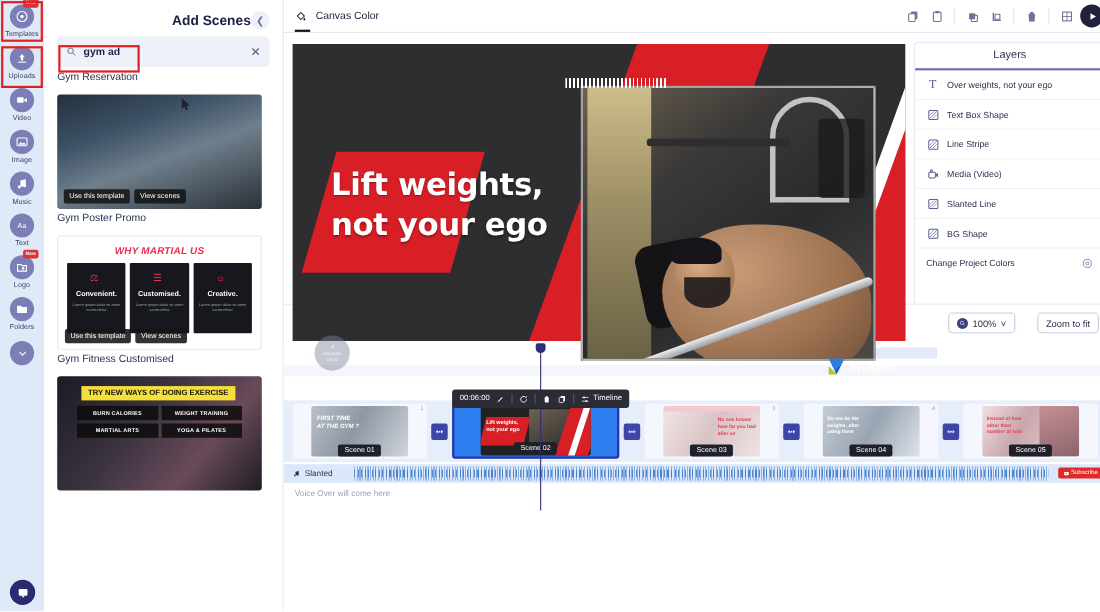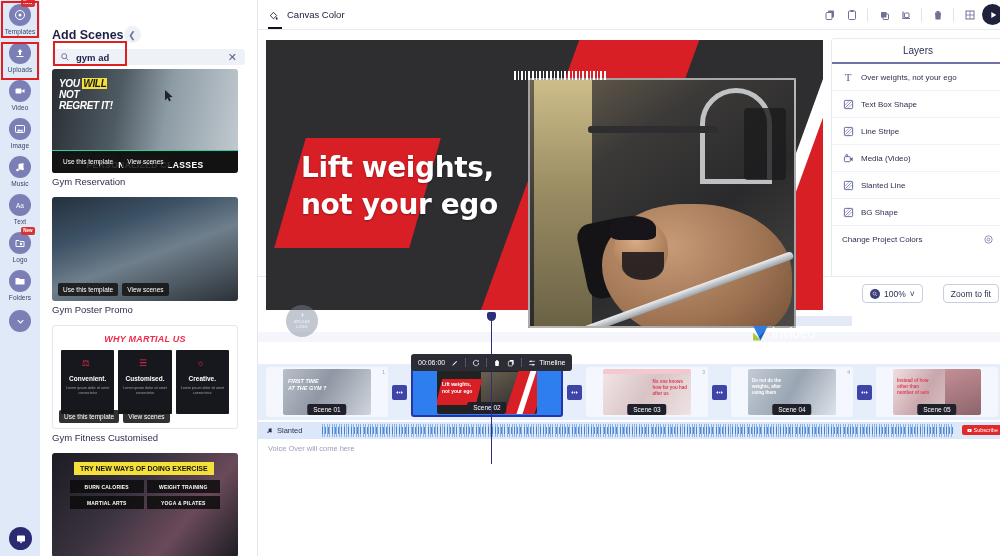--- a/index.html
+++ b/index.html
@@ -63,33 +63,33 @@
     position: absolute; border: 2px solid #e02020; pointer-events: none; z-index: 30;
   }
 
   
   .panel {
     width: 218px; flex: 0 0 218px; height: 556px;
     background: #fff; border-right: 1px solid #e3e6ef;
     position: relative; overflow: hidden;
   }
   .panel-head {
-    display: flex; align-items: center; justify-content: flex-start;
-    padding: 26px 12px 6px 12px;
+    display: flex; align-items: center; justify-content: flex-end;
+    padding: 10px 12px 6px 12px;
   }
   .panel-title { font-size: 12.5px; font-weight: bold; color: #1c2044; }
   .collapse-btn {
     width: 17px; height: 17px; border-radius: 50%;
     background: #eef1f8; color: #6d7393;
     display: flex; align-items: center; justify-content: center;
     font-size: 9px; cursor: pointer;
   }
   .search-wrap { padding: 0 12px; }
   .search-box {
-    height: 16px; background: #eef1f8; border-radius: 4px;
+    height: 28px; background: #eef1f8; border-radius: 4px;
     display: flex; align-items: center; padding: 0 8px; gap: 6px;
     position: relative;
   }
   .search-box svg { width: 10px; height: 10px; stroke: #5b5f86; fill: none; stroke-width: 2; }
   .search-val {
     font-size: 9.5px; color: #1c2044; font-weight: bold; flex: 1;
     outline: none; border: none; background: transparent;
     font-family: "Liberation Sans", sans-serif;
   }
   .search-clear { font-size: 11px; color: #5b5f86; cursor: pointer; }
@@ -616,34 +616,20 @@
 
 
     <div class="cursor-arrow">
       <svg viewBox="0 0 12 16">
           <path d="M0 0l0 14 3.4-3.4 2.1 4.6 2.3-1.1-2.1-4.5 4.6-0.2z"></path>
         </svg>
     </div>
 
     <div class="tpl-list">
 
-      <div class="tpl-card t1">
-        <div class="hdl">
-          <span>YOU </span><span class="hl">WILL</span><br>
-          <span>NOT</span><br>
-          <span>REGRET IT!</span>
-        </div>
-        <div class="band"></div>
-        <div class="green-s">ASK FOR</div>
-        <div class="bot">PERSONALIZED CLASSES</div>
-        <div class="tpl-overlay">
-          <div class="tpl-btn">Use this template</div>
-          <div class="tpl-btn">View scenes</div>
-        </div>
-      </div>
       <div class="tpl-name">Gym Reservation</div>
 
       <div class="tpl-card t2">
         <div class="tpl-overlay">
           <div class="tpl-btn">Use this template</div>
           <div class="tpl-btn">View scenes</div>
         </div>
       </div>
       <div class="tpl-name">Gym Poster Promo</div>
 

